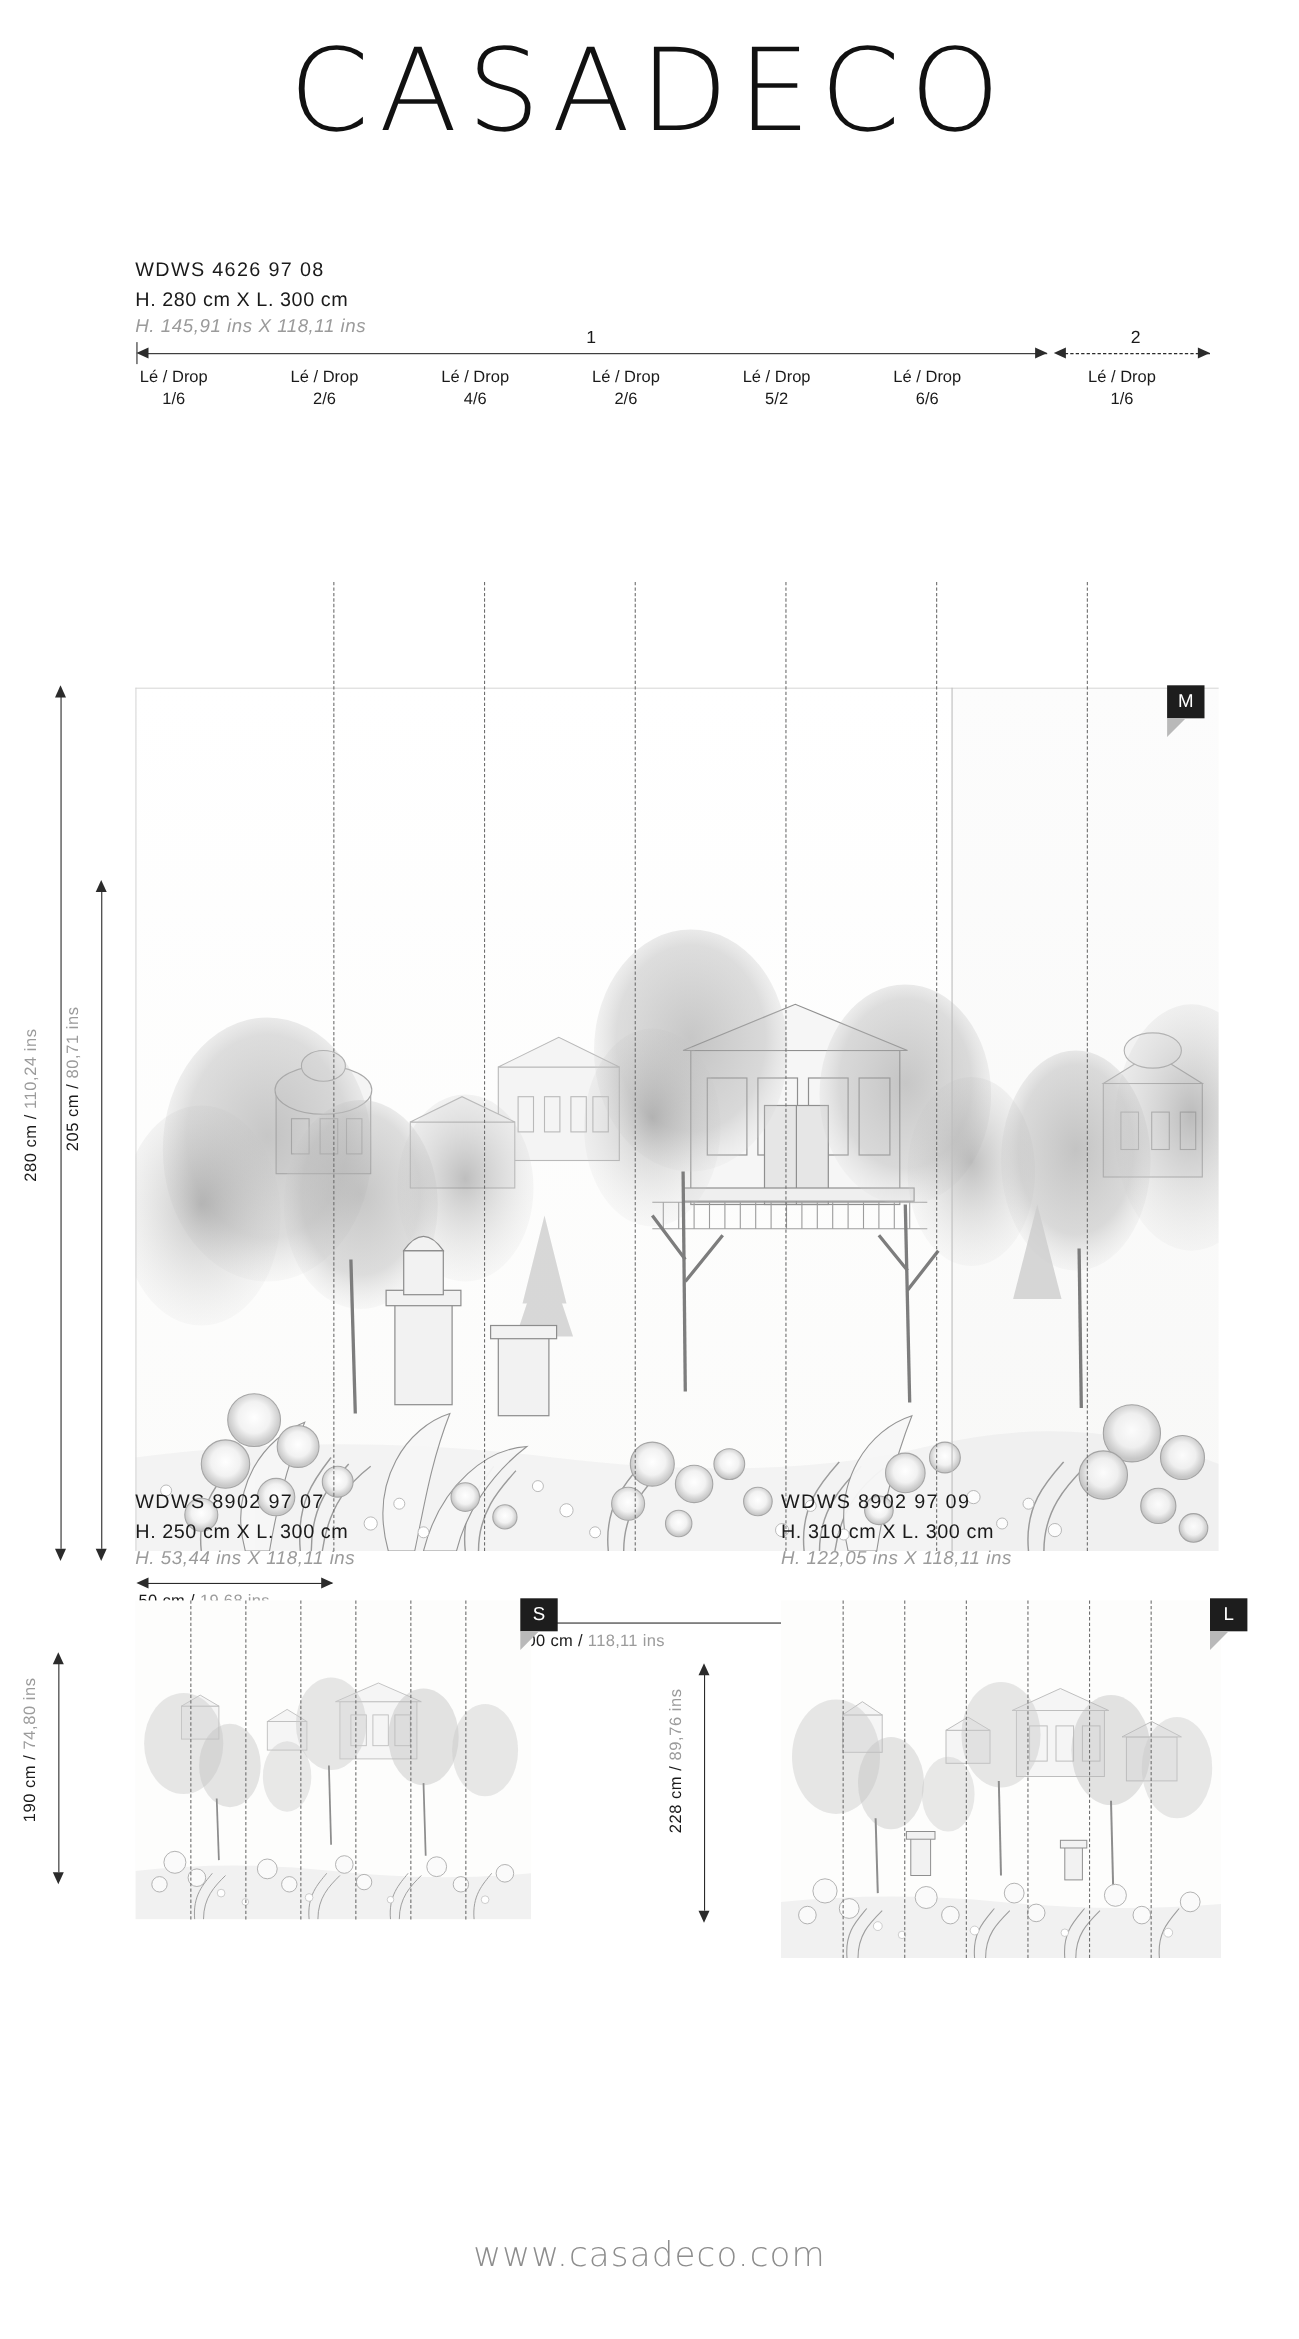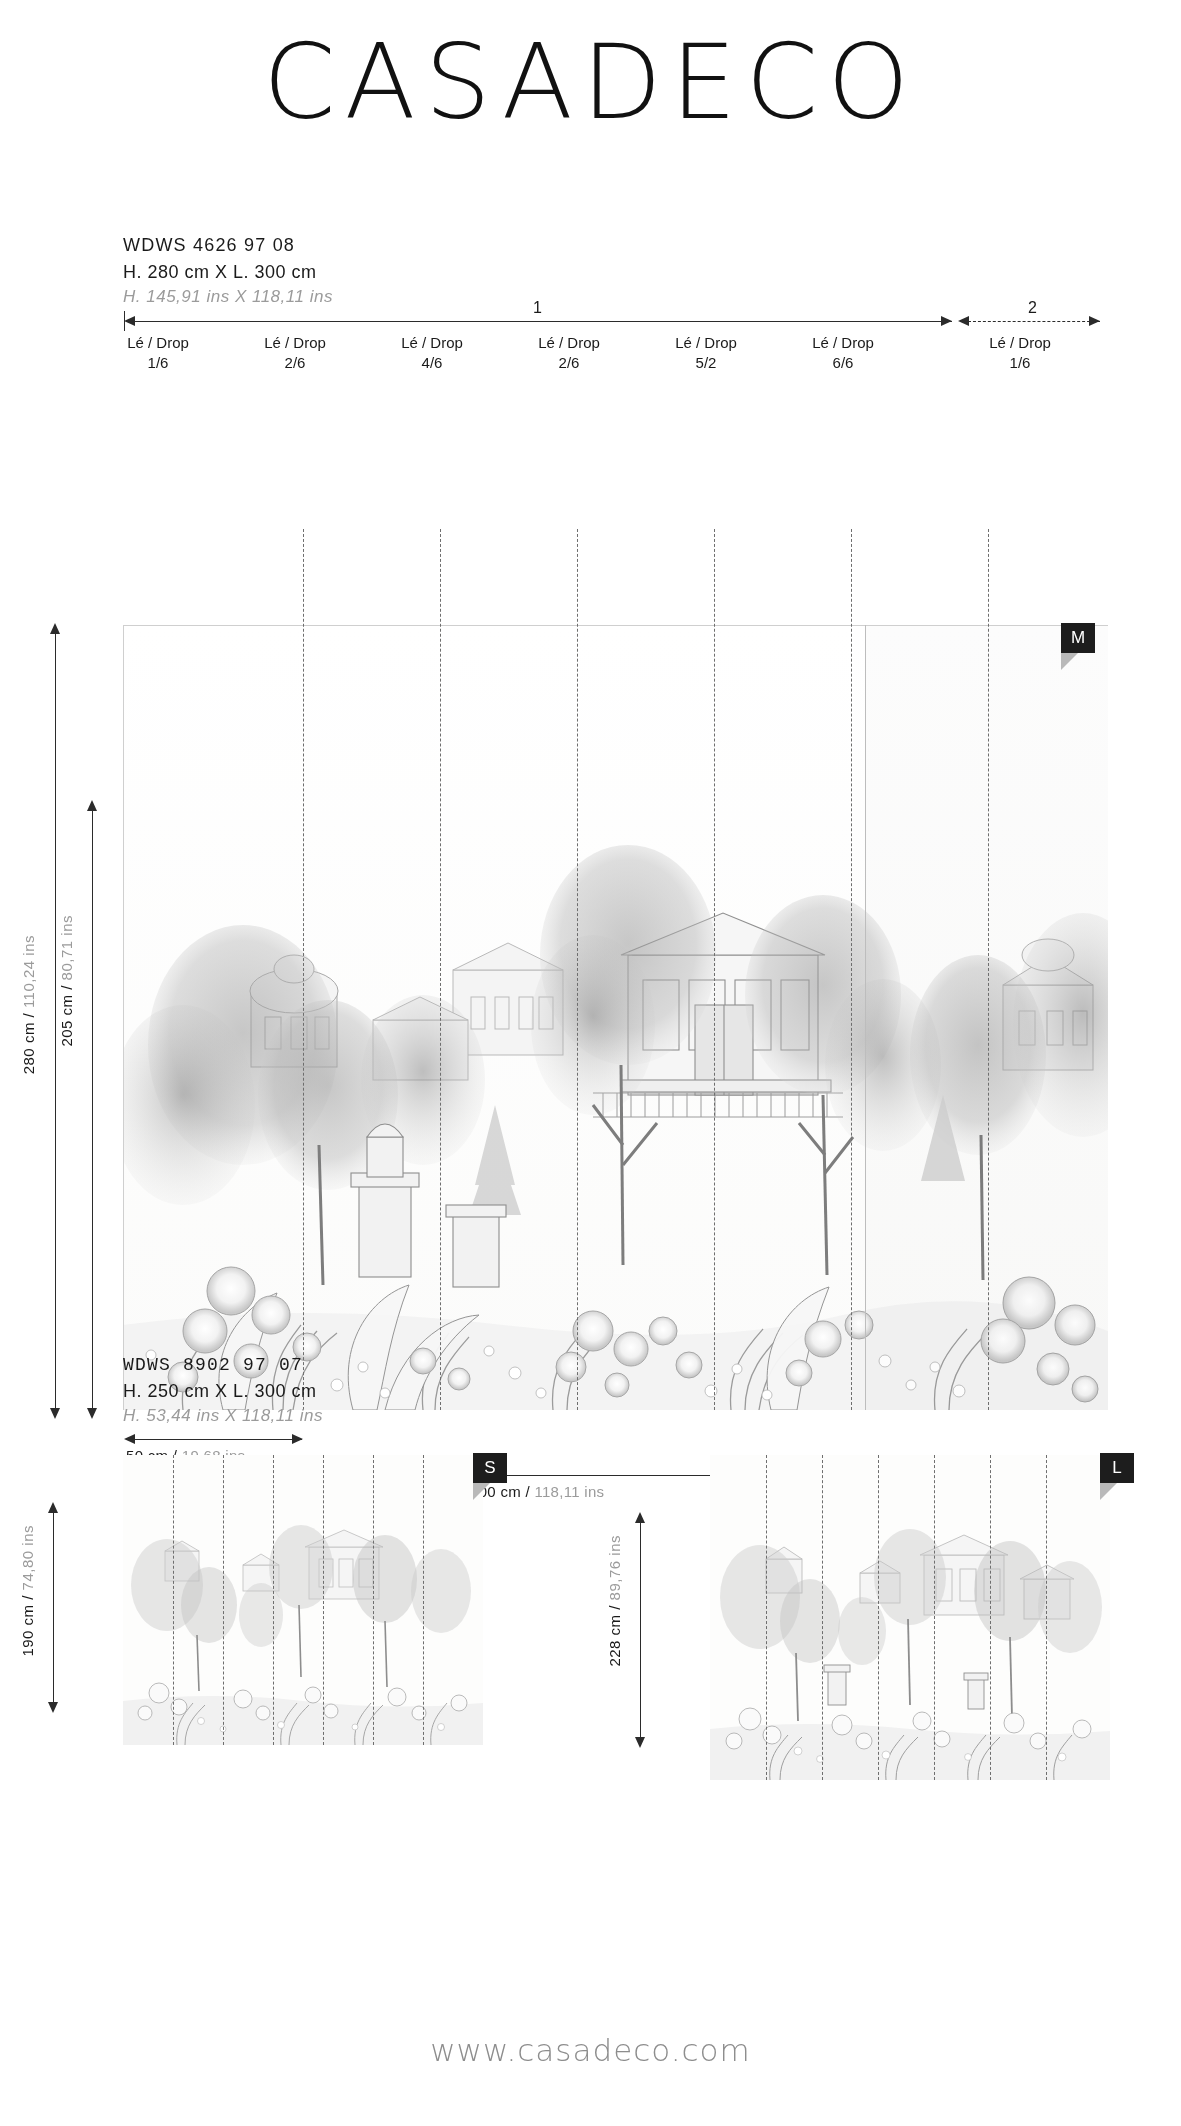--- a/index.html
+++ b/index.html
@@ -101,21 +101,21 @@
     white-space: nowrap; letter-spacing: .5px;
   }
   .vmeas .grey { color: #9b9b9b; }
 
   
   .hmeas-label { position: absolute; font-size: 15px; color: #1a1a1a; letter-spacing: .3px; }
   .hmeas-label .grey { color: #9b9b9b; }
 
   
   .sub { position: absolute; }
-  .sub .ref-code { font-size: 18px; font-family: Liberation Mono, monospace; }
+  .sub .ref-code { font-size: 18px; }
   .sub-art {
     position: absolute; background: #fdfdfc; overflow: hidden;
   }
 
   
   .footer {
     position: absolute; left: 0; bottom: 58px; width: 1181px; text-align: center;
     font-size: 31px; color: #8d8d8d; letter-spacing: 1px;
     font-family: "DejaVu Sans", sans-serif; font-weight: 300;
   }
@@ -515,20 +515,25 @@
     <div class="vtick" style="position:absolute; left:-70px; top:57px; height:190px;"></div>
     <div class="arrow-d" style="position:absolute; left:-75px; top:247px;"></div>
     <div class="vmeas" style="position:absolute; left:-104px; top:70px;">
       <span class="rot"><span>190 cm /</span>
       <span class="grey">74,80 ins</span></span>
     </div>
   </div>
 </div>
 
 <div class="sub" style="left:580px; top:1355px; width:601px; height:500px;">
+  <div style="position:absolute; left:130px; top:0;">
+    <div class="ref-code">WDWS 8902 97 09</div>
+    <div class="ref-dim">H. 310 cm X L. 300 cm</div>
+    <div class="ref-dim-ins">H. 122,05 ins X 118,11 ins</div>
+  </div>
 
   <div style="position:absolute; left:130px; top:100px; width:400px; height:325px;">
     <div class="sub-art" style="left:0; top:0; width:400px; height:325px;">
       <svg class="scene" viewBox="0 0 400 325" preserveAspectRatio="none">
         <rect x="0" y="0" width="400" height="325" fill="#fdfdfc"></rect>
         <g stroke="#bdbdbd" fill="#f5f5f5" stroke-width="0.9">
           <rect x="56" y="104" width="36" height="34"></rect>
             <path d="M56 104 L74 92 L92 104 Z"></path>
           <rect x="150" y="118" width="40" height="30"></rect>
             <path d="M150 118 L170 106 L190 118 Z"></path>

